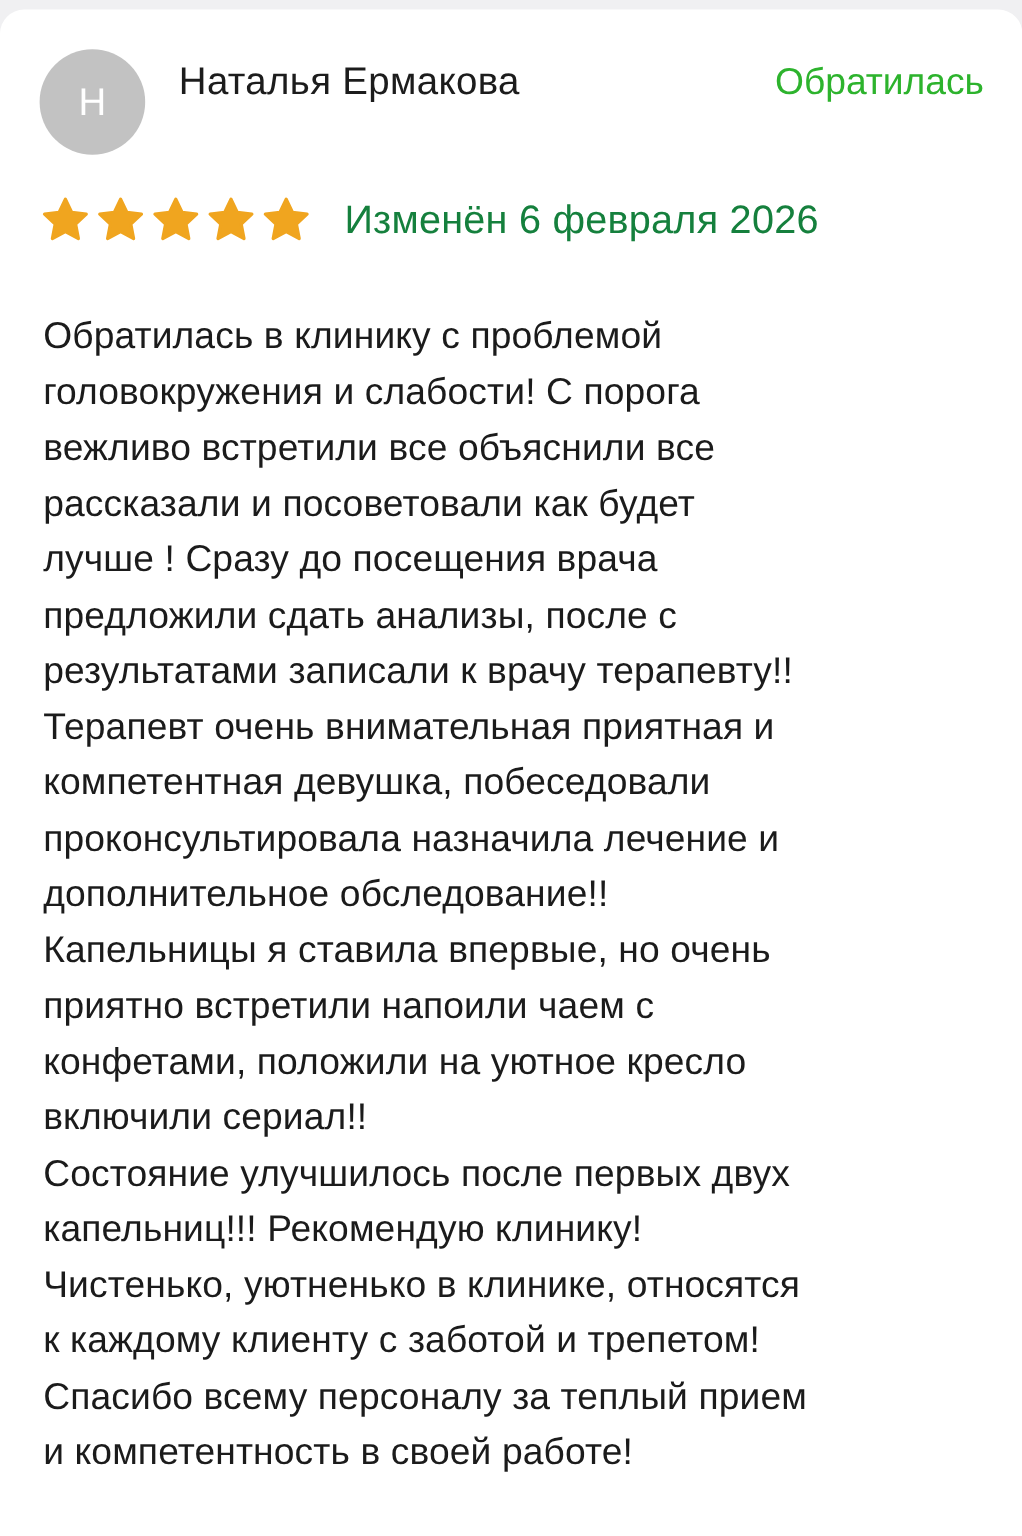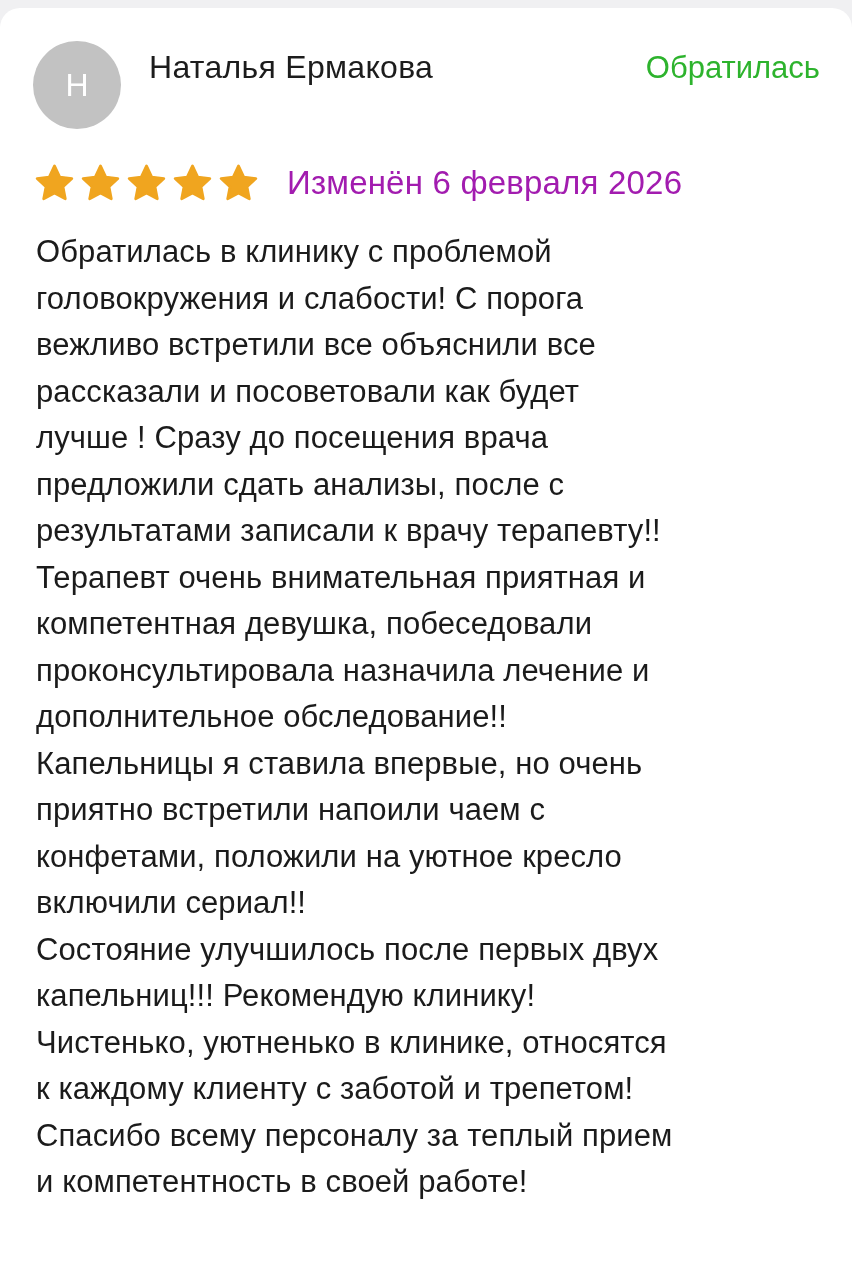--- a/index.html
+++ b/index.html
@@ -72,25 +72,25 @@
   }
   .stars {
     display: flex;
     align-items: center;
     gap: 3px;
   }
   .star-icon svg { display: block; }
   .review-date {
     margin-left: 27px;
     font-size: 33px;
-    color: #a21caf;
+    color: #15803d;
     letter-spacing: 0.2px;
   }
   .review-text {
-    margin-top: 24px;
+    margin-top: 52px;
     padding: 0 30px 0 36px;
     font-size: 31px;
     line-height: 46.5px;
     color: #1b1b1b;
     white-space: pre-line;
     letter-spacing: 0.1px;
   }
 </style>
 </head>
 <body style="background: rgb(240, 240, 242);">

